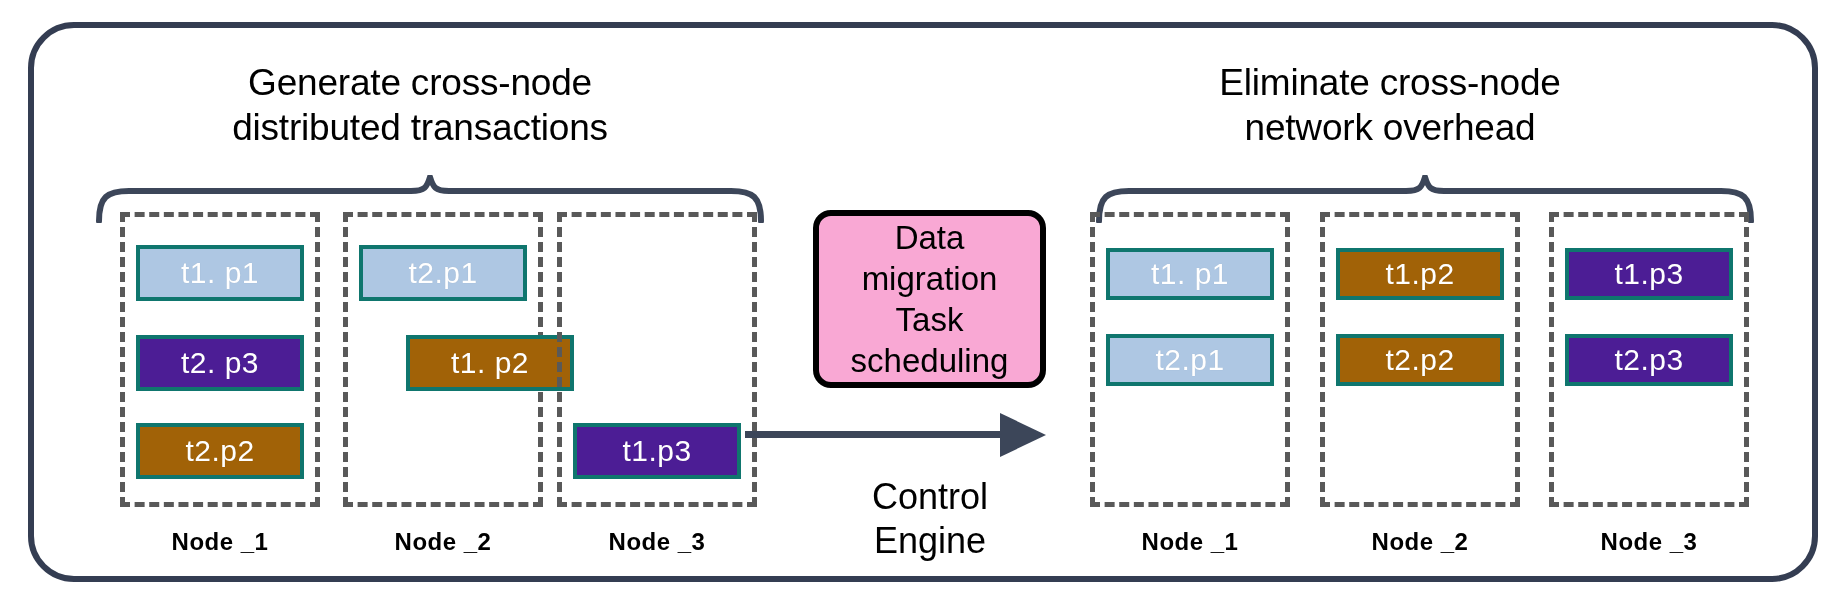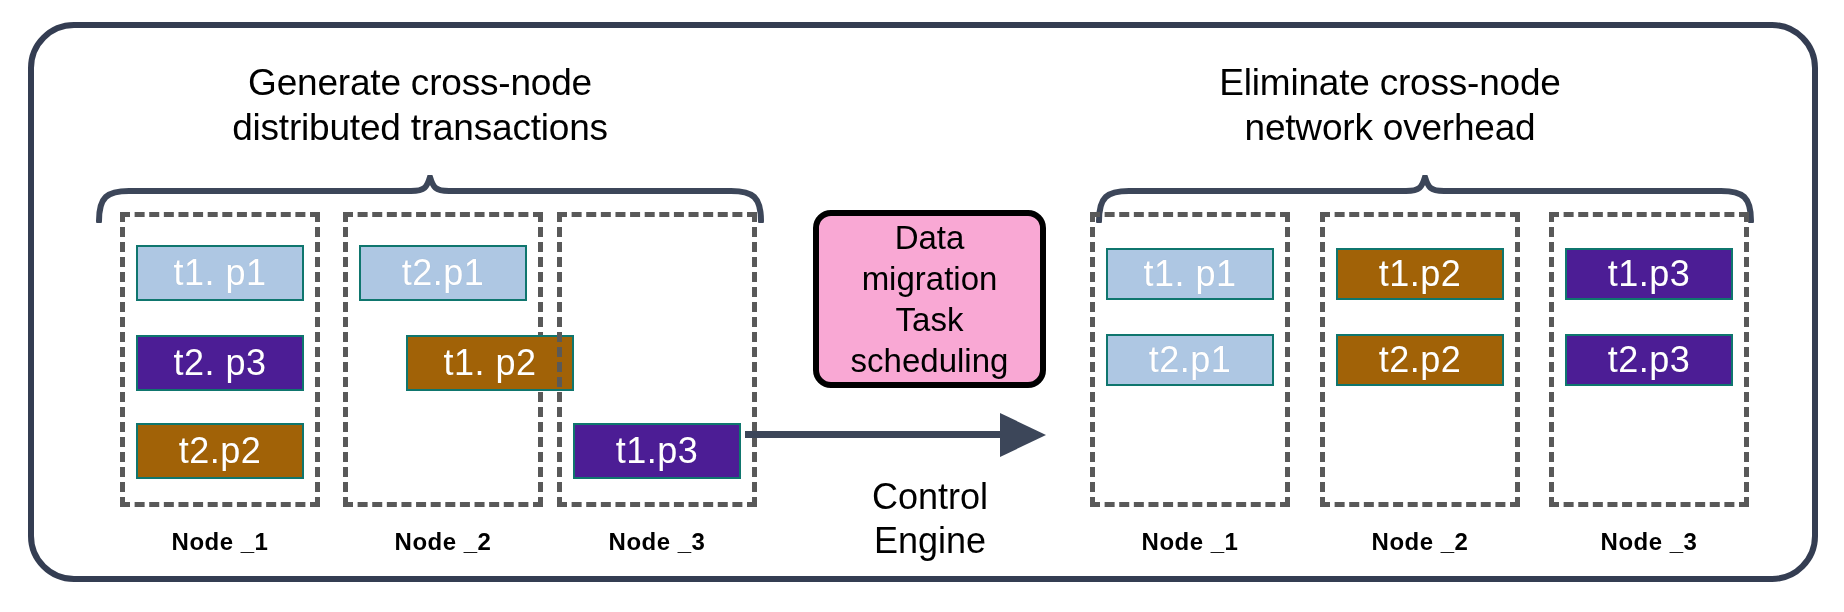--- a/index.html
+++ b/index.html
@@ -30,23 +30,23 @@
   .node-box{
     position:absolute;border:5px dashed #595959;box-sizing:border-box;background:transparent;
   }
   .node-label{
     position:absolute;text-align:center;font-weight:bold;font-size:24px;color:#000;
     letter-spacing:0.5px;
   }
 
   
   .tile{
-    position:absolute;border:2px solid #0f766e;box-sizing:border-box;
+    position:absolute;border:4px solid #0f766e;box-sizing:border-box;
     display:flex;align-items:center;justify-content:center;
-    color:#ffffff;font-size:36px;line-height:30px;letter-spacing:0.5px;
+    color:#ffffff;font-size:30px;line-height:30px;letter-spacing:0.5px;
     text-shadow:0 0 1px rgba(0,0,0,.12);
   }
   .tile.lightblue{background:#AEC7E3;}
   .tile.blue{background:#4c1d95;}
   .tile.green{background:#a16207;}
 
   
   .engine-box{
     position:absolute;left:813px;top:210px;width:233px;height:178px;
     border:6px solid #000000;border-radius:18px;box-sizing:border-box;

